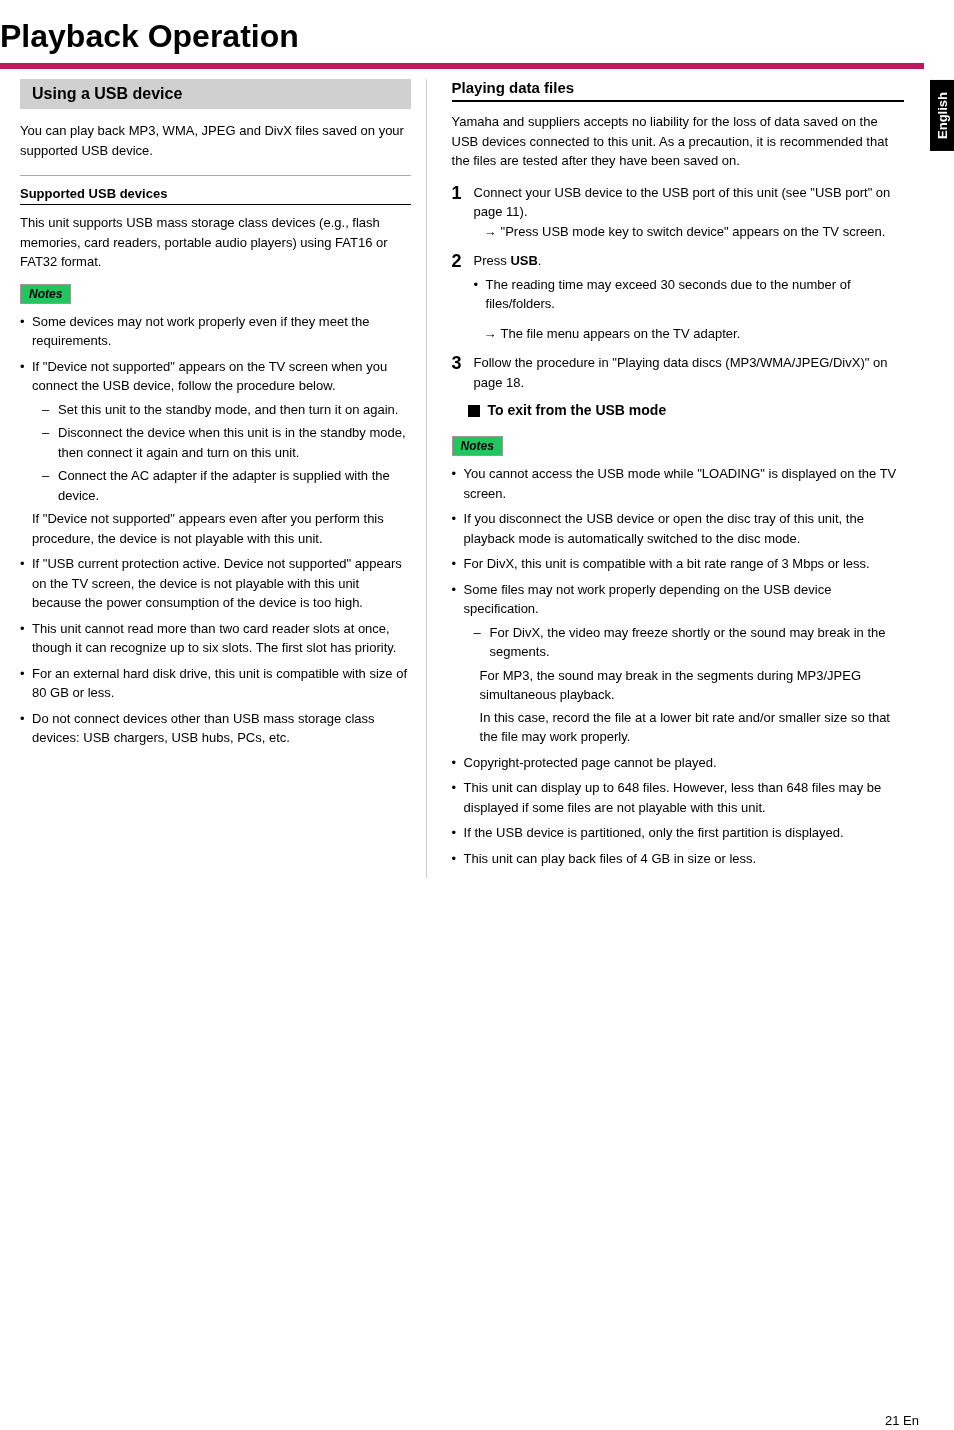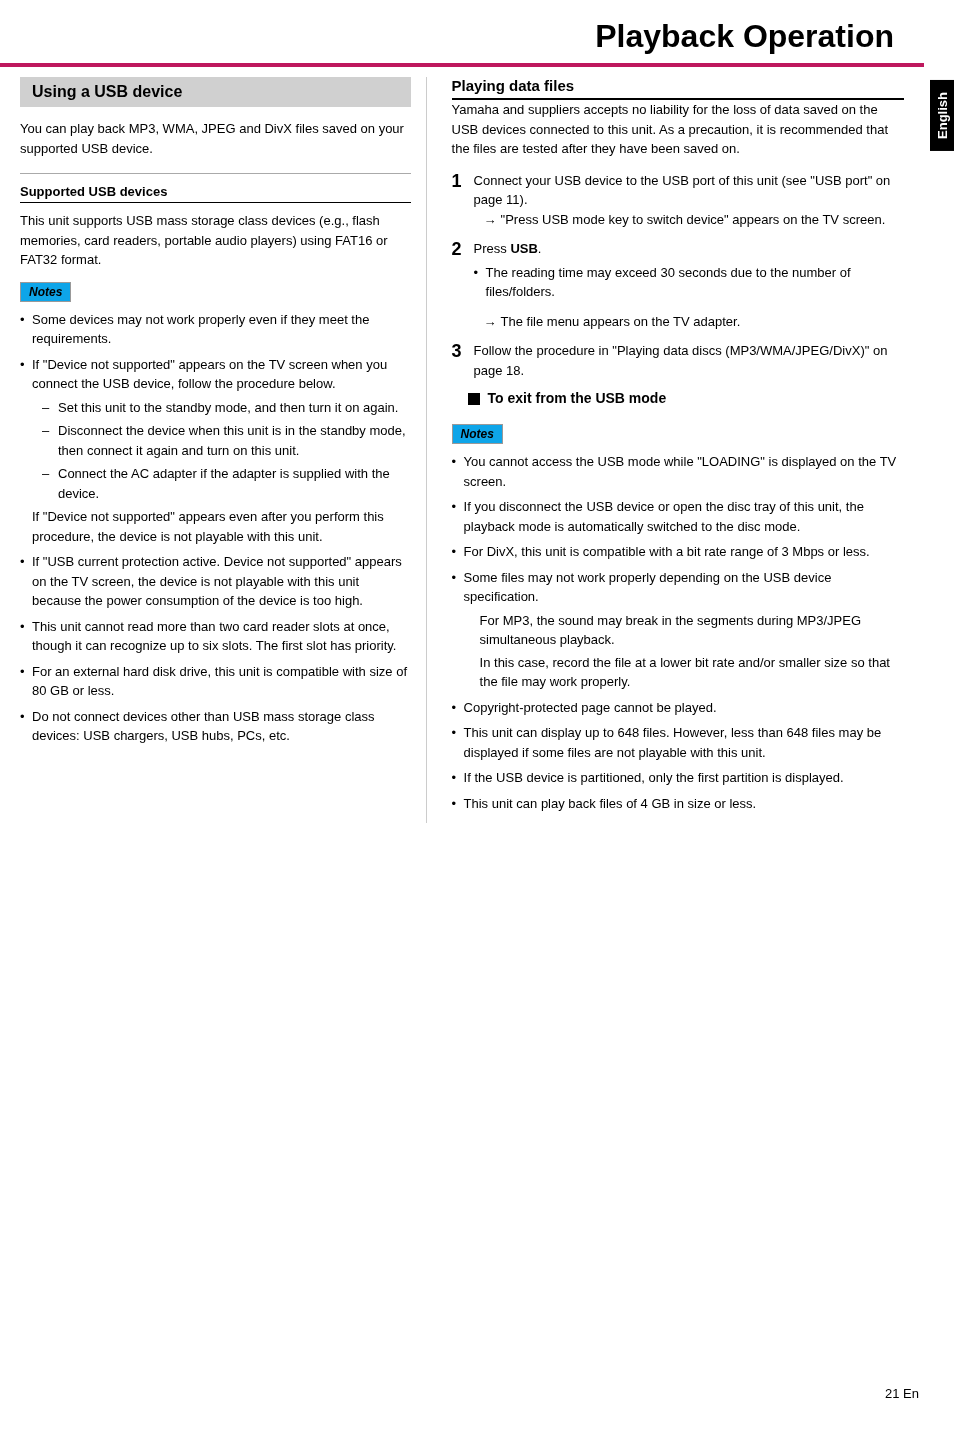--- a/index.html
+++ b/index.html
@@ -16,23 +16,22 @@
 
     .page-container {
       width: 954px;
       min-height: 1430px;
       position: relative;
       padding: 0;
     }
 
     
     .page-header {
-      text-align: right;
       padding: 18px 30px 8px 0;
-      border-bottom: 4px solid #be185d;
+      border-bottom: 6px solid #be185d;
       margin-right: 30px;
     }
 
     .page-title {
       font-size: 32px;
       font-weight: bold;
       color: #000;
     }
 
     
@@ -104,21 +103,21 @@
 
     
     .notes-box {
       border: 1px solid #999;
       display: inline-block;
       padding: 2px 8px;
       font-size: 12px;
       font-style: italic;
       font-weight: bold;
       margin-bottom: 8px;
-      background: #0ea5e9;
+      background: #22c55e;
     }
 
     .bullet-list {
       list-style: none;
       padding: 0;
       margin: 0 0 10px 0;
     }
 
     .bullet-list > li {
       padding-left: 12px;
@@ -165,20 +164,21 @@
       line-height: 1.5;
       margin-bottom: 3px;
     }
 
     
     .playing-title {
       font-size: 15px;
       font-weight: bold;
       border-bottom: 2px solid #000;
       padding-bottom: 4px;
+      margin-bottom: 10px;
     }
 
     .playing-intro {
       font-size: 13px;
       line-height: 1.5;
       margin-bottom: 12px;
     }
 
     
     .numbered-step {
@@ -250,21 +250,21 @@
       width: 11px;
       height: 11px;
       background: #000;
       vertical-align: middle;
       margin: 0 2px;
     }
 
     
     .page-number {
       position: absolute;
-      bottom: 29px;
+      bottom: 2px;
       right: 35px;
       font-size: 13px;
       text-align: right;
     }
 
     .divider-line {
       border: none;
       border-top: 1px solid #aaa;
       margin: 10px 0;
     }
@@ -366,20 +366,23 @@
 
       
       <div class="notes-box" style="margin-top:12px;">Notes</div>
 
       <ul class="bullet-list">
         <li>You cannot access the USB mode while "LOADING" is displayed on the TV screen.</li>
         <li>If you disconnect the USB device or open the disc tray of this unit, the playback mode is automatically switched to the disc mode.</li>
         <li>For DivX, this unit is compatible with a bit rate range of 3 Mbps or less.</li>
         <li>
           Some files may not work properly depending on the USB device specification.
+          <ul class="sub-bullet-list">
+            <li>For DivX, the video may freeze shortly or the sound may break in the segments.</li>
+          </ul>
           <ul class="sub-sub-list">
             <li>For MP3, the sound may break in the segments during MP3/JPEG simultaneous playback.</li>
             <li>In this case, record the file at a lower bit rate and/or smaller size so that the file may work properly.</li>
           </ul>
         </li>
         <li>Copyright-protected page cannot be played.</li>
         <li>This unit can display up to 648 files. However, less than 648 files may be displayed if some files are not playable with this unit.</li>
         <li>If the USB device is partitioned, only the first partition is displayed.</li>
         <li>This unit can play back files of 4 GB in size or less.</li>
       </ul>

